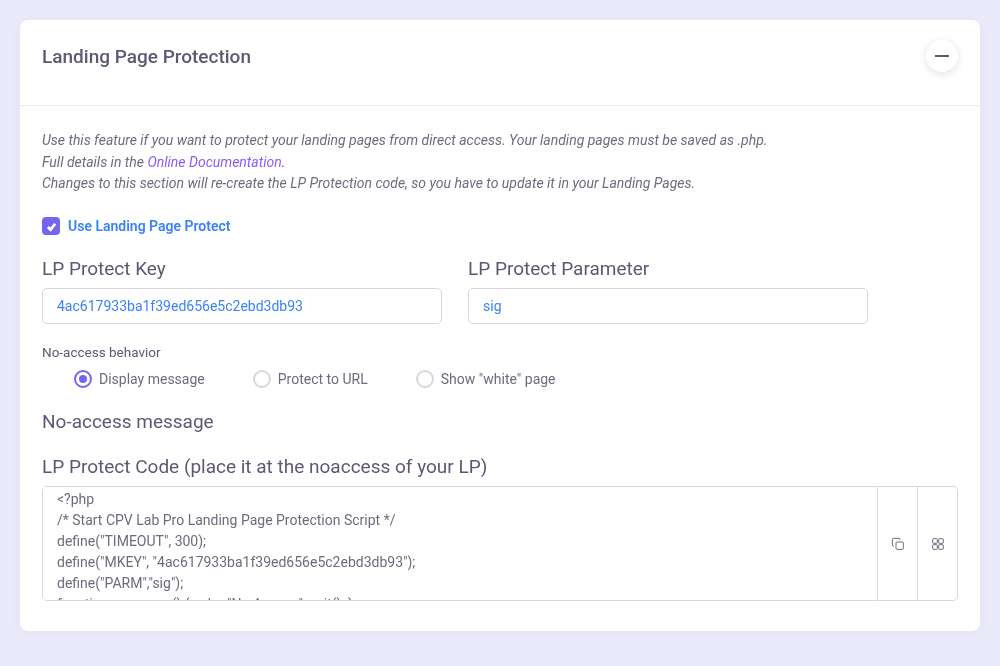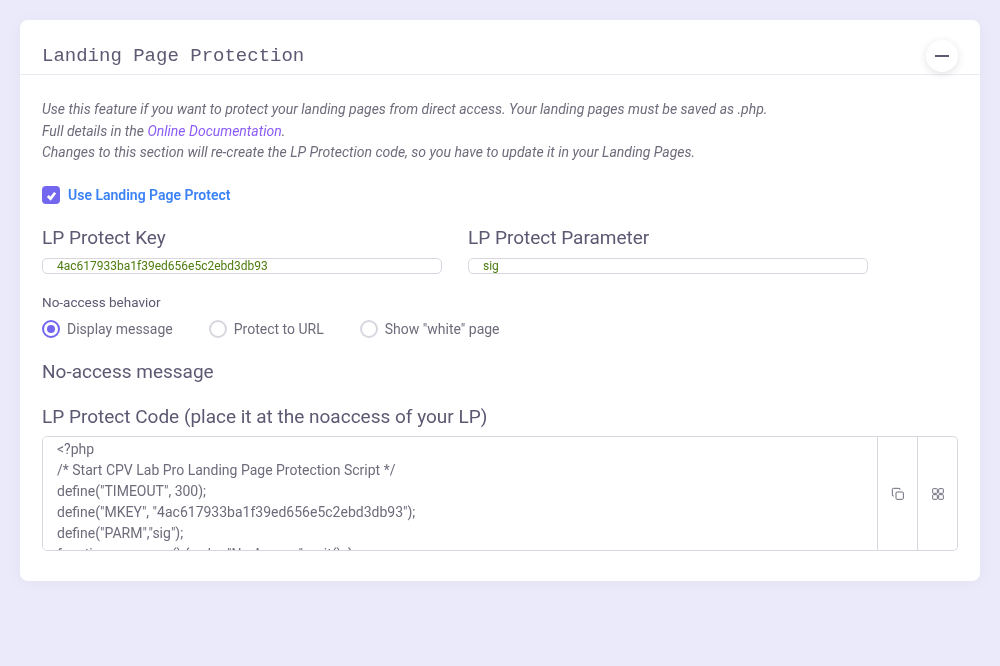--- a/index.html
+++ b/index.html
@@ -22,23 +22,22 @@
   box-shadow: 0 2px 15px rgba(0,0,0,0.04);
   width: 960px;
   margin: 0 auto;
   overflow: hidden;
 }
 
 .card-header {
   display: flex;
   align-items: center;
   justify-content: space-between;
-  padding: 20px 22px 2px 22px;
+  padding: 20px 22px 33px 22px;
   border-bottom: 1px solid #ebe9f1;
-  font-family: Liberation Mono, monospace;
 }
 
 .card-title {
   font-size: 19px;
   font-weight: 500;
   color: #5e5873;
 }
 
 .collapse-btn {
   width: 32px;
@@ -125,44 +124,45 @@
 
 .form-label {
   display: block;
   color: #5e5873;
   font-size: 19px;
   margin-bottom: 8px;
 }
 
 .form-input {
   width: 100%;
-  padding: 0 14px;
+  padding: 9px 14px;
   border: 1px solid #d8d6de;
   border-radius: 5px;
-  font-size: 12px;
-  color: #4d7c0f;
+  font-size: 14px;
+  color: #3b82f6;
   background: #fff;
   font-family: inherit;
 }
 
 .form-input.focused {
   border-color: #7367f0;
 }
 
 .section-label {
   display: block;
   color: #5e5873;
   font-size: 13.5px;
   margin-bottom: 10px;
 }
 
 .radio-row {
   display: flex;
-  gap: 36px;
+  gap: 48px;
   margin-bottom: 22px;
+  margin-left: 32px;
 }
 
 .radio-option {
   display: flex;
   align-items: center;
   gap: 7px;
   cursor: pointer;
 }
 
 .radio-circle {

